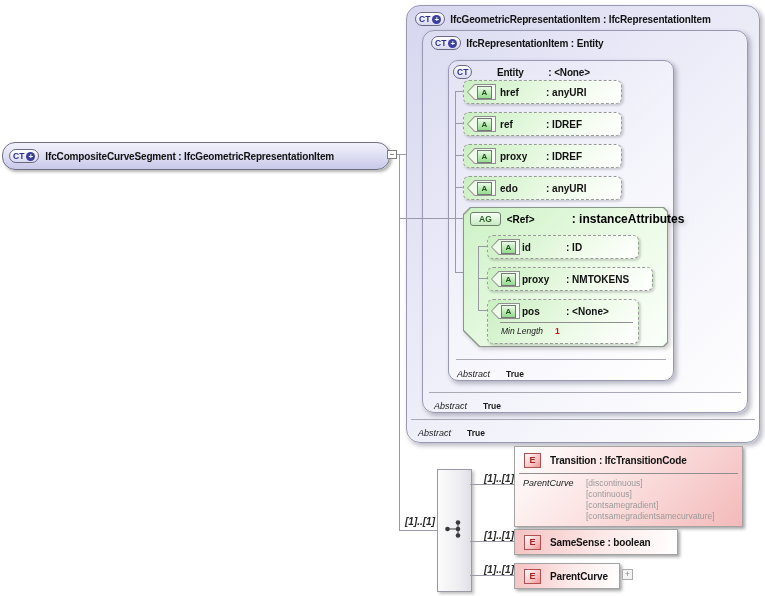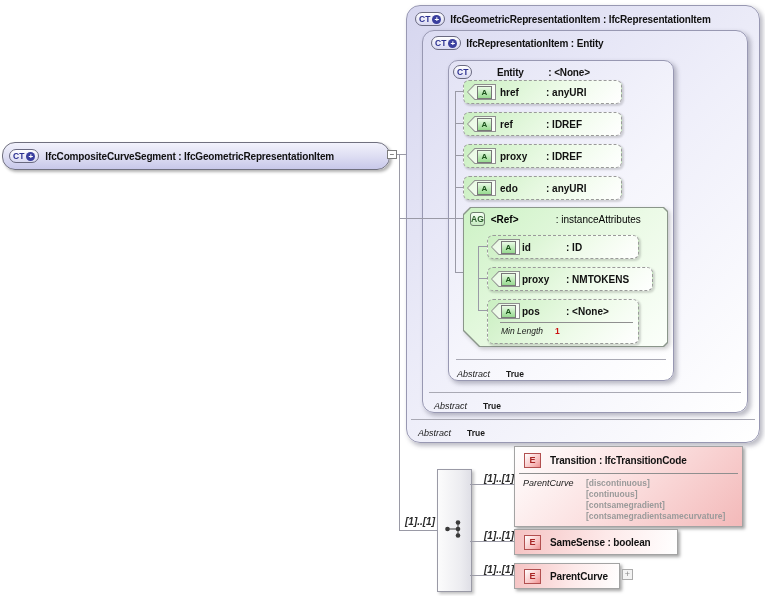--- a/index.html
+++ b/index.html
@@ -20,21 +20,21 @@
   .title{font-weight:bold;font-size:10px;letter-spacing:-0.15px;color:#111;}
 
   
   .icon-ct{display:inline-flex;align-items:center;height:12px;border:1px solid #69697f;
            border-radius:7px;background:linear-gradient(180deg,#ffffff,#d9d9f2);
            padding:0 3px;font-size:8.5px;font-weight:bold;color:#2a2f8f;line-height:12px;justify-content:center;}
   .plus-circle{display:inline-block;width:9px;height:9px;border-radius:50%;background:#3a3f9e;
            color:#fff;font-size:8px;line-height:9px;text-align:center;margin-left:2px;font-weight:bold;}
   .icon-ag{display:inline-flex;align-items:center;height:12px;border:1px solid #6f7f6f;
            border-radius:3px;background:linear-gradient(180deg,#f6fff4,#c7ebc2);
-           padding:0 0;font-size:8.5px;font-weight:bold;color:#2c5f2c;line-height:12px;}
+           padding:0 8px;font-size:8.5px;font-weight:bold;color:#2c5f2c;line-height:12px;}
 
   
   .abstract{position:absolute;white-space:nowrap;color:#1a1a1a;}
   .ab-label{font-style:italic;font-size:9px;}
   .ab-value{font-weight:bold;font-size:8.5px;margin-left:16px;}
 
   
   .attr{position:absolute;display:flex;align-items:center;border:1px dashed #9a9a9a;border-radius:6px;
         background:linear-gradient(135deg,#caefc1 0%,#eefbe9 60%,#ffffff 100%);
         box-shadow:1.5px 1.5px 2px rgba(0,0,0,.15);}
@@ -58,21 +58,21 @@
         font-size:8px;font-weight:bold;color:#1c521c;display:flex;align-items:center;justify-content:center;}
 
   
   .agbox{position:absolute;}
   .ag-o{position:absolute;inset:0;background:#8a968a;
         clip-path:polygon(7px 0,calc(100% - 4px) 0,100% 4px,100% calc(100% - 4px),calc(100% - 4px) 100%,16px 100%,0 calc(100% - 16px),0 7px);}
   .ag-i{position:absolute;inset:1px;background:linear-gradient(135deg,#cdf2c5 0%,#ebfae6 55%,#fbfffa 100%);
         clip-path:polygon(7px 0,calc(100% - 4px) 0,100% 4px,100% calc(100% - 4px),calc(100% - 4px) 100%,16px 100%,0 calc(100% - 16px),0 7px);}
   .ag-header{position:absolute;left:7px;top:5px;display:flex;align-items:center;gap:4px;white-space:nowrap;}
   .ag-name{font-weight:bold;font-size:10px;width:61px;margin-left:2px;}
-  .ag-type{font-weight:normal;font-size:10px;}
+  .ag-type{font-weight:bold;font-size:12px;}
 
   
   .elembox{position:absolute;left:2px;top:142px;width:386px;height:26px;border:1.5px solid #70707f;
            border-radius:13px;background:linear-gradient(180deg,#f2f2fc 0%,#dcdcf2 55%,#c8c8ea 100%);
            box-shadow:2px 2px 3px rgba(0,0,0,.3);display:flex;align-items:center;}
   .elembox .icon-ct{margin-left:6px;}
   .elembox .title{margin-left:6px;font-size:10px;}
 
   
   .sqbtn{position:absolute;border:1px solid #7d7d7d;background:#ffffff;color:#333;
@@ -94,21 +94,21 @@
   .ebox{position:absolute;border:1px solid #a3a3a3;box-shadow:2px 2px 3px rgba(0,0,0,.35);}
   .ebox-flex{display:flex;align-items:center;}
   .ebox-sm{background:linear-gradient(100deg,#f5c3c3 0%,#fde9e9 55%,#ffffff 100%);}
   .ebox-lg{background:linear-gradient(135deg,#ffffff 0%,#fbdede 50%,#f3b9b9 100%);}
   .icon-e{width:15px;height:13px;border:1px solid #b25050;flex:0 0 auto;
           background:linear-gradient(135deg,#ffffff 0%,#f7baba 70%,#ef9090 100%);
           color:#a82424;font-weight:bold;font-size:9px;display:flex;align-items:center;justify-content:center;}
   .ebox .icon-e{margin-left:9px;}
   .ebox .title{margin-left:9px;}
   .enum-label{position:absolute;left:8px;top:31px;font-style:italic;font-size:9px;color:#1a1a1a;}
-  .enum-list{position:absolute;left:71px;top:31px;font-size:8.5px;font-weight:bold;color:#9a9a9a;line-height:11px;white-space:nowrap;}
+  .enum-list{position:absolute;left:71px;top:31px;font-size:8.5px;font-weight:normal;color:#9a9a9a;line-height:11px;white-space:nowrap;}
 </style>
 </head>
 <body>
 
 <div class="stage">
 
   <div class="typebox tb-outer" style="left:406px;top:5px;width:352px;height:436px;">
     <div class="tb-header" style="left:8px;top:5px;">
       <span class="icon-ct">
           <span>CT</span>

